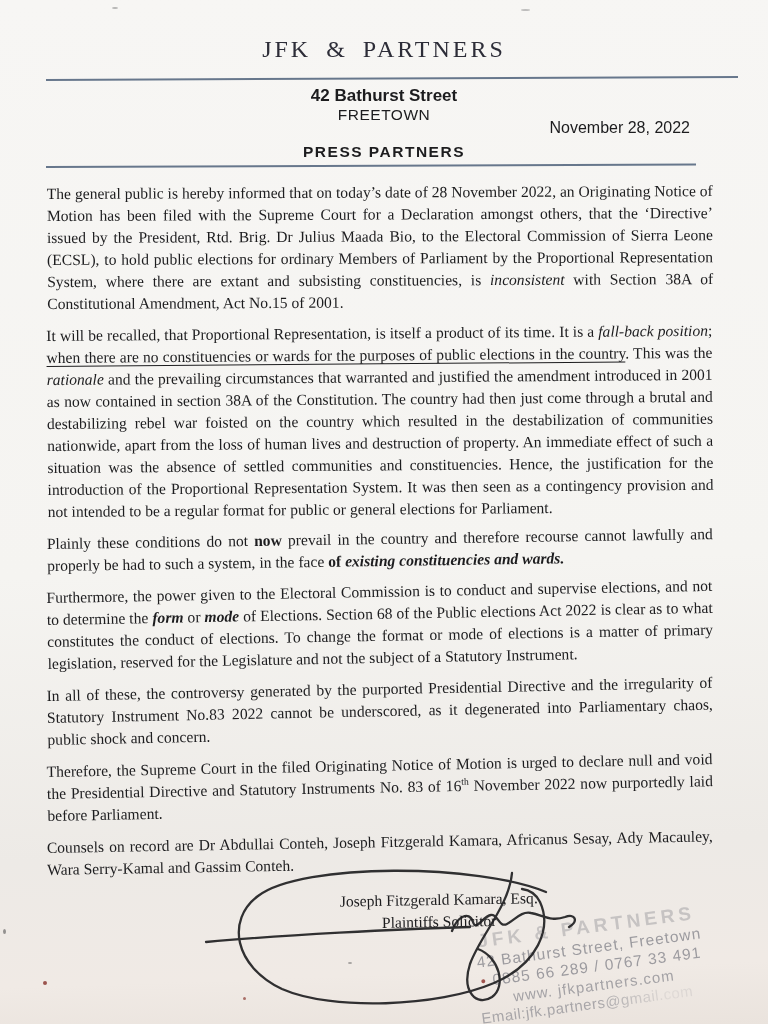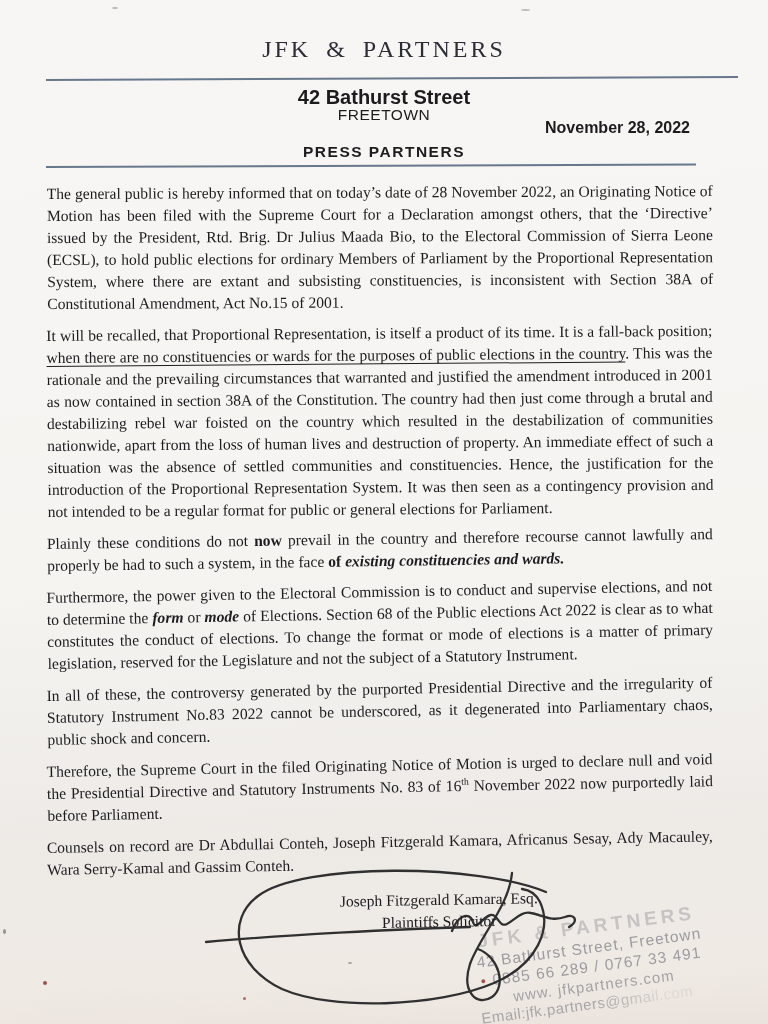--- a/index.html
+++ b/index.html
@@ -13,39 +13,39 @@
   
   .firm-name{
     position:absolute;top:36px;left:0;width:100%;text-align:center;
     font-family:"Liberation Serif",serif;font-size:24px;letter-spacing:3px;
     color:#2d2d38;word-spacing:6px;
   }
   .rule{position:absolute;height:2px;background:#67778c;transform-origin:0 50%;}
   .rule-1{top:79px;left:46px;width:692px;transform:rotate(-0.25deg);}
   .rule-2{top:166px;left:46px;width:650px;transform:rotate(-0.22deg);}
   .lh-sans{font-family:"Liberation Sans","DejaVu Sans",sans-serif;color:#1c1c1e;}
-  .addr-line{position:absolute;top:86px;left:0;width:100%;text-align:center;font-size:20px;font-weight:600;}
+  .addr-line{position:absolute;top:86px;left:0;width:100%;text-align:center;font-size:17px;font-weight:600;}
   .city-line{position:absolute;top:106px;left:0;width:100%;text-align:center;font-size:15.5px;font-weight:400;letter-spacing:0.5px;}
-  .date-line{position:absolute;top:119px;right:78px;font-size:16px;font-weight:700;text-align:center;}
+  .date-line{position:absolute;top:119px;right:78px;font-size:16px;font-weight:400;text-align:center;}
   .doc-title{position:absolute;top:143px;left:0;width:100%;text-align:center;font-size:15.5px;font-weight:700;letter-spacing:1.5px;}
   
   .body-text{
     position:absolute;top:183px;left:47px;width:666px;
     font-size:15.6px;line-height:22px;text-align:justify;
   }
   .para{margin:0 0 10px 0;transform-origin:0 50%;}
   .para:nth-of-type(1){transform:rotate(-0.25deg);}
   .para:nth-of-type(2){transform:rotate(-0.45deg);}
   .para:nth-of-type(3){transform:rotate(-0.85deg);}
   .para:nth-of-type(4){transform:rotate(-1.05deg);}
   .para:nth-of-type(5){transform:rotate(-1.15deg);}
   .para:nth-of-type(6){transform:rotate(-1.1deg);}
   .para:nth-of-type(7){transform:rotate(-1.0deg);}
   .sg-n{}
-  .sg-i{}
+  .sg-i{font-style:italic;}
   .sg-b{font-weight:700;}
   .sg-bi{font-weight:700;font-style:italic;}
   .sg-u{text-decoration:underline;text-underline-offset:3px;text-decoration-thickness:1.4px;}
   .sg-sup{font-size:0.62em;vertical-align:super;line-height:0;}
   .sign-block{
     margin:2px 0 0 272px;width:240px;text-align:center;
     transform:rotate(-1deg);transform-origin:0 50%;line-height:22px;font-size:15.6px;
   }
   
   .stamp{

